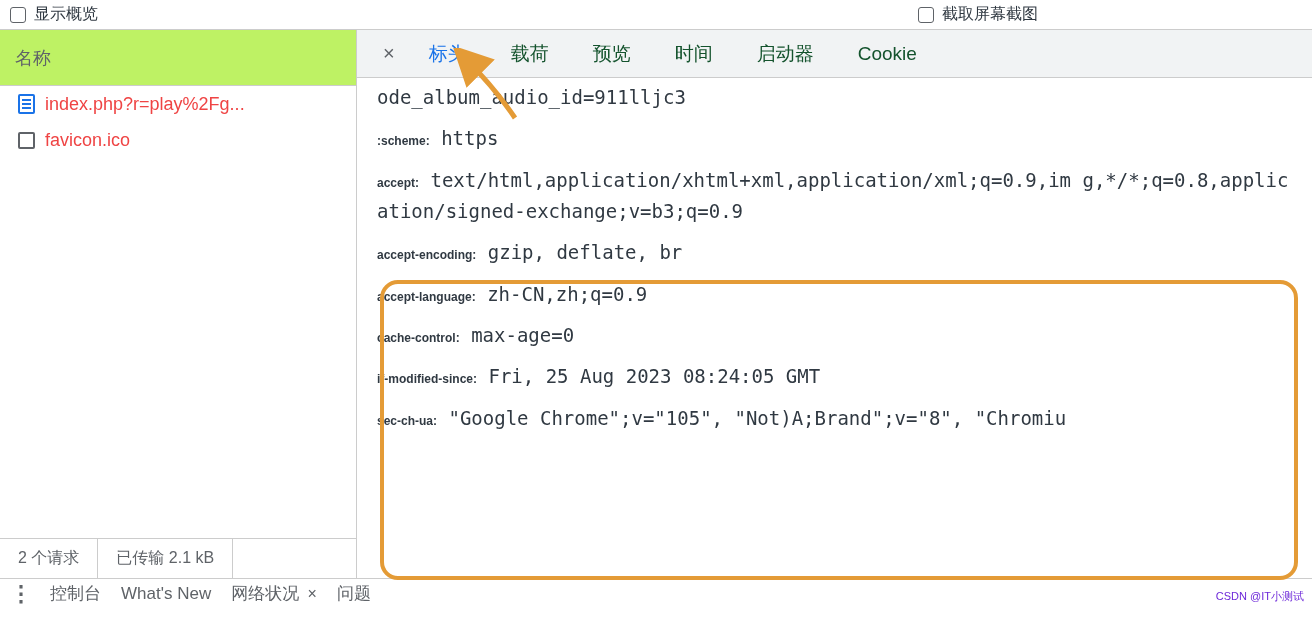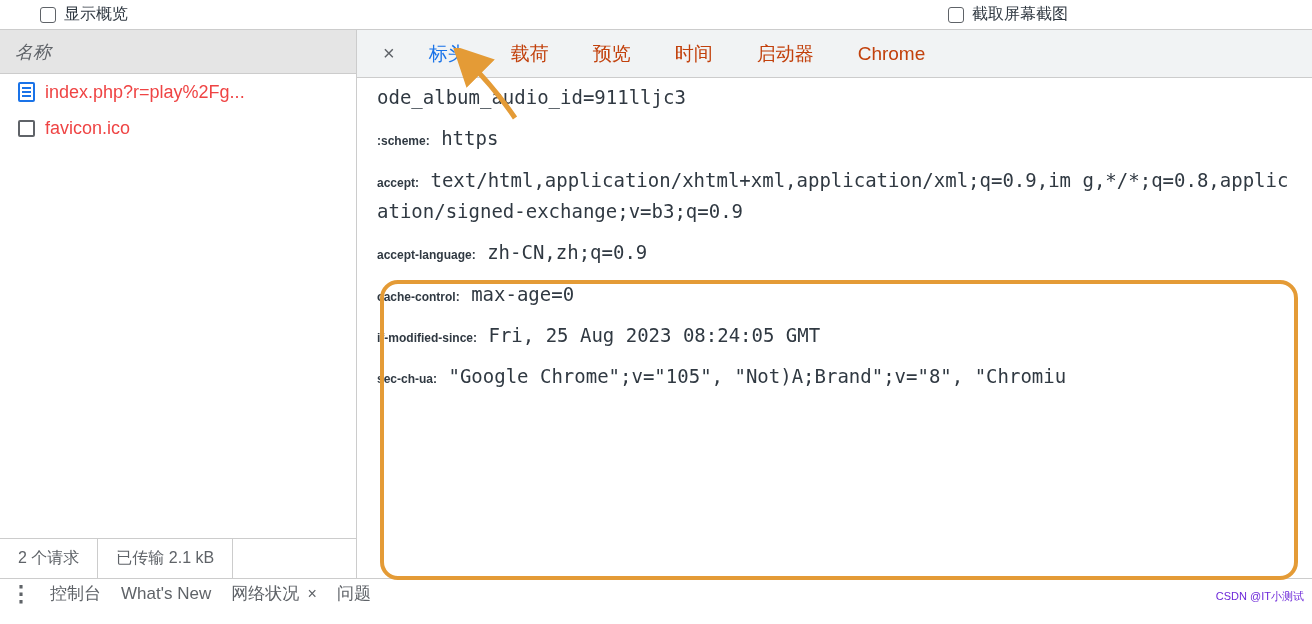--- a/index.html
+++ b/index.html
@@ -1,42 +1,42 @@
 <!DOCTYPE html>
 <html><head>
   <meta charset="utf-8">
   <style>
     * { margin: 0; padding: 0; box-sizing: border-box; }
     body { font-family: -apple-system, BlinkMacSystemFont, "Segoe UI", Arial, sans-serif; font-size: 15px; color: #303942; background: #fff; overflow: hidden; width: 1312px; height: 624px; position: relative; }
     
     .top-bar { display: flex; align-items: center; height: 30px; border-bottom: 1px solid #ccc; padding: 0 10px; font-size: 16px; }
     .checkbox-group { display: flex; align-items: center; gap: 8px; }
     .checkbox { width: 16px; height: 16px; border: 1.5px solid #5f6368; border-radius: 3px; display: inline-block; }
-    .top-left { display: flex; align-items: center; gap: 8px; margin-left: 30px; }
+    .top-left { display: flex; align-items: center; gap: 8px; }
     .top-right { display: flex; align-items: center; gap: 8px; margin-left: 820px; }
     
     .main { display: flex; height: 548px; }
     
     .left-panel { width: 357px; border-right: 1px solid #ccc; display: flex; flex-direction: column; }
-    .left-header { height: 44px; border-bottom: 1px solid #ccc; display: flex; align-items: center; padding-left: 15px; font-size: 18px; color: #5f6368; background: #e5e5e5; font-style: italic; }
+    .left-header { height: 56px; border-bottom: 1px solid #ccc; display: flex; align-items: center; padding-left: 15px; font-size: 18px; color: #5f6368; background: #bef264; }
     .request-list { flex: 1; overflow: auto; }
     .request-item { height: 36px; display: flex; align-items: center; padding-left: 18px; gap: 10px; font-size: 18px; color: #ef4444; cursor: pointer; }
     .doc-icon { width: 17px; height: 20px; border: 2px solid #1a73e8; border-radius: 2px; position: relative; display: inline-flex; flex-direction: column; justify-content: center; align-items: center; gap: 2px; }
     .doc-icon::before, .doc-icon::after { content: ''; width: 9px; height: 2px; background: #1a73e8; }
     .doc-icon span { width: 9px; height: 2px; background: #1a73e8; }
     .img-icon { width: 17px; height: 17px; border: 2px solid #5f6368; border-radius: 2px; }
     .request-item .text { white-space: nowrap; overflow: hidden; text-overflow: ellipsis; }
     
     .left-footer { height: 40px; border-top: 1px solid #ccc; display: flex; align-items: center; font-size: 16px; color: #5f6368; }
     .left-footer .lf-item { padding: 0 18px; border-right: 1px solid #ccc; height: 100%; display: flex; align-items: center; }
     
     .right-panel { flex: 1; display: flex; flex-direction: column; overflow: hidden; }
     .tab-bar { height: 48px; border-bottom: 1px solid #ccc; display: flex; align-items: center; padding-left: 14px; gap: 0; font-size: 19px; color: #5f6368; position: relative; background: #f1f3f4; }
     .close-tab { font-size: 20px; color: #5f6368; padding: 0 12px; cursor: pointer; }
-    .tab { padding: 0 22px; height: 100%; display: flex; align-items: center; cursor: pointer; color: #c2410c; }
+    .tab { padding: 0 22px; height: 100%; display: flex; align-items: center; cursor: pointer; color: #14532d; }
     .tab.active { color: #1a73e8; }
     
     .arrow { position: absolute; left: 445px; top: 48px; pointer-events: none; z-index: 5; }
     
     .headers-content { flex: 1; overflow: hidden; padding: 4px 0 0 20px; font-family: Menlo, Consolas, monospace; font-size: 19px; line-height: 1.65; color: #303942; position: relative; }
     .header-row { margin-bottom: 10px; white-space: nowrap; overflow: hidden; }
     .header-key { font-weight: 700; font-family: -apple-system, BlinkMacSystemFont, "Segoe UI", Arial, sans-serif; font-size: 12px; }
     .header-val { font-family: Menlo, Consolas, monospace; }
     .wrap-row { white-space: normal; word-break: break-all; padding-right: 16px; }
     
@@ -84,32 +84,35 @@
   </div>
 
   <div class="right-panel">
     <div class="tab-bar">
       <span class="close-tab">×</span>
       <div class="tab active">标头</div>
       <div class="tab">载荷</div>
       <div class="tab">预览</div>
       <div class="tab">时间</div>
       <div class="tab">启动器</div>
-      <div class="tab">Chrome</div>
+      <div class="tab">Cookie</div>
     </div>
 
     <div class="headers-content">
       <div class="header-row">
         <span class="header-val">ode_album_audio_id=911lljc3</span>
       </div>
       <div class="header-row">
         <span class="header-key">:scheme:</span><span class="header-val"> https</span>
       </div>
       <div class="header-row wrap-row">
         <span class="header-key">accept:</span><span class="header-val"> text/html,application/xhtml+xml,application/xml;q=0.9,im g,*/*;q=0.8,application/signed-exchange;v=b3;q=0.9</span>
+      </div>
+      <div class="header-row">
+        <span class="header-key">accept-encoding:</span><span class="header-val"> gzip, deflate, br</span>
       </div>
       <div class="header-row">
         <span class="header-key">accept-language:</span><span class="header-val"> zh-CN,zh;q=0.9</span>
       </div>
       <div class="header-row">
         <span class="header-key">cache-control:</span><span class="header-val"> max-age=0</span>
       </div>
       <div class="header-row">
         <span class="header-key">if-modified-since:</span><span class="header-val"> Fri, 25 Aug 2023 08:24:05 GMT</span>
       </div>

